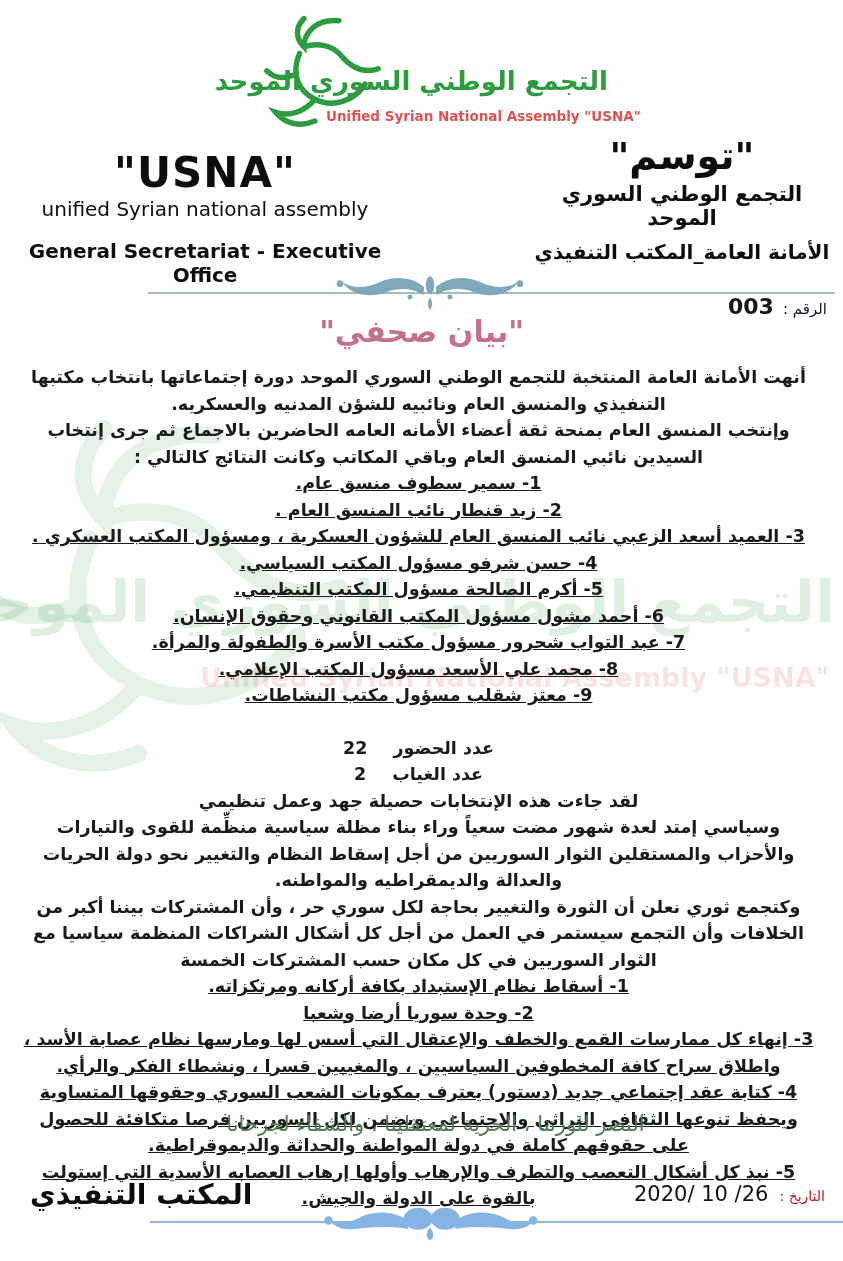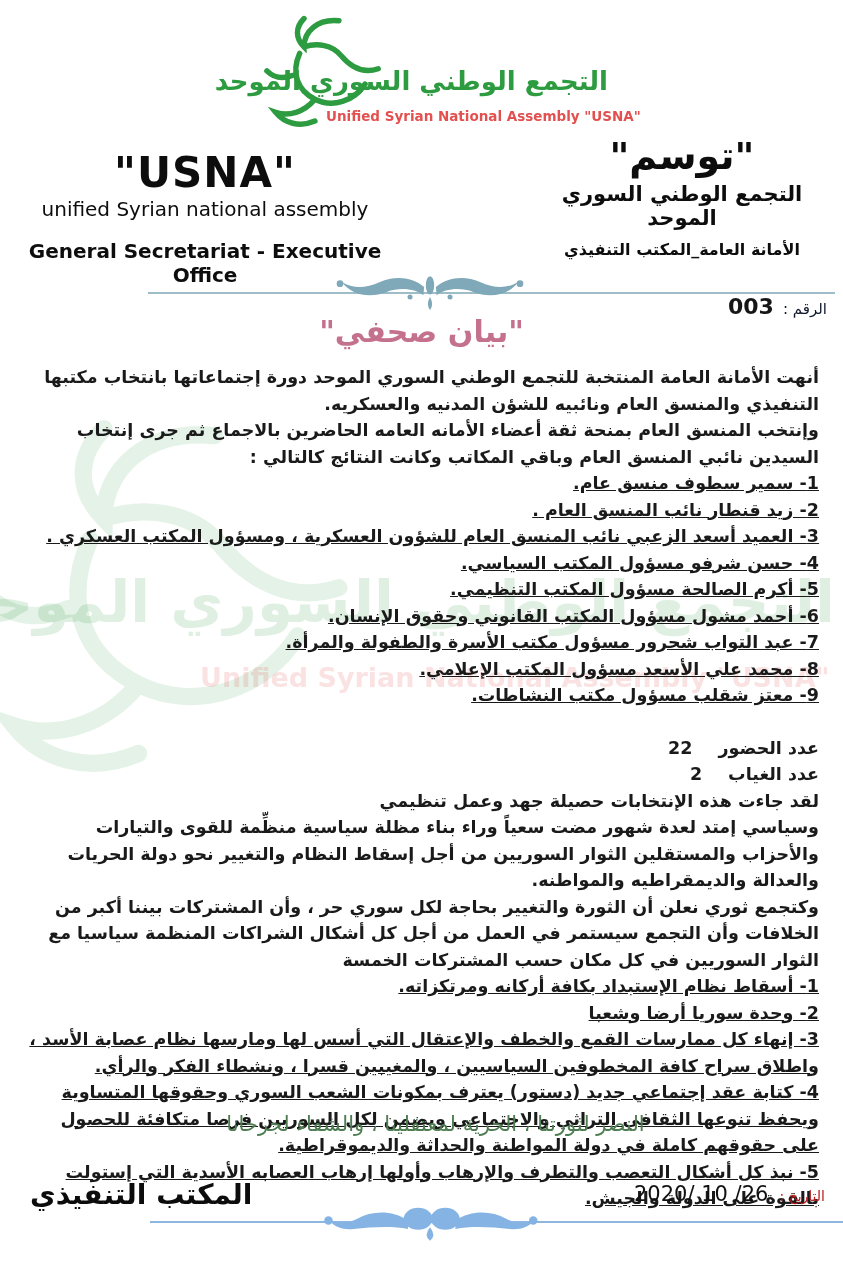--- a/index.html
+++ b/index.html
@@ -26,39 +26,39 @@
 
   
   .hL { position:absolute; top:148px; left:14px; width:382px; text-align:center; color:#0d0d0d; }
   .hL .usna { font-size:42px; font-weight:800; letter-spacing:1px; }
   .hL .sub  { font-size:20px; font-weight:400; margin-top:0px;text-align:center; }
   .hL .gso  { font-size:20px; font-weight:700; margin-top:18px; }
 
   .hR { position:absolute; top:134px; right:6px; width:310px; text-align:center; direction:rtl; color:#0d0d0d; }
   .hR .tawasom { font-size:38px; font-weight:800; }
   .hR .l2 { font-size:21px; font-weight:800; margin-top:4px; }
-  .hR .l3 { font-size:16px; font-weight:800; margin-top:10px; }
+  .hR .l3 { font-size:20px; font-weight:800; margin-top:10px; }
 
   
   .rule-top { position:absolute; top:292px; left:148px; right:8px; height:2px; background:#9fbdc8; }
   .flourish-top { position:absolute; top:268px; left:330px; }
   .rule-bottom { position:absolute; top:1221px; left:150px; right:0; height:2px; background:#8fb6e0; }
   .flourish-bottom { position:absolute; top:1200px; left:320px; }
 
   
   .doc-number { position:absolute; top:294px; right:16px; direction:rtl; }
   .doc-number .lbl { font-size:15px; color:#0f172a; }
   .doc-number .val { font-size:22px; font-weight:600; margin-right:4px; }
 
   .doc-title { position:absolute; top:314px; left:0; width:100%; text-align:center;
                font-size:30px; font-weight:800; color:#c4718e; direction:rtl; }
 
   
   .body-text { position:absolute; top:364px; right:24px; left:18px;
-               direction:rtl; text-align:right; font-size:17.5px; font-weight:700;
+               direction:rtl; text-align:center; font-size:17.5px; font-weight:700;
                line-height:26.5px; color:#1a1a1a; }
   .body-text p { margin:0; }
   .body-text .list { margin:0;text-decoration:underline; }
   .stats { margin-top:26px; }
   .stat .sv { margin-right:26px; font-weight:800; }
 
   .slogan { position:absolute; top:1112px; left:0; width:100%; text-align:center;
             direction:rtl; font-size:21px; font-weight:400; color:#4e7d52;padding-left:14px; }
 
   

